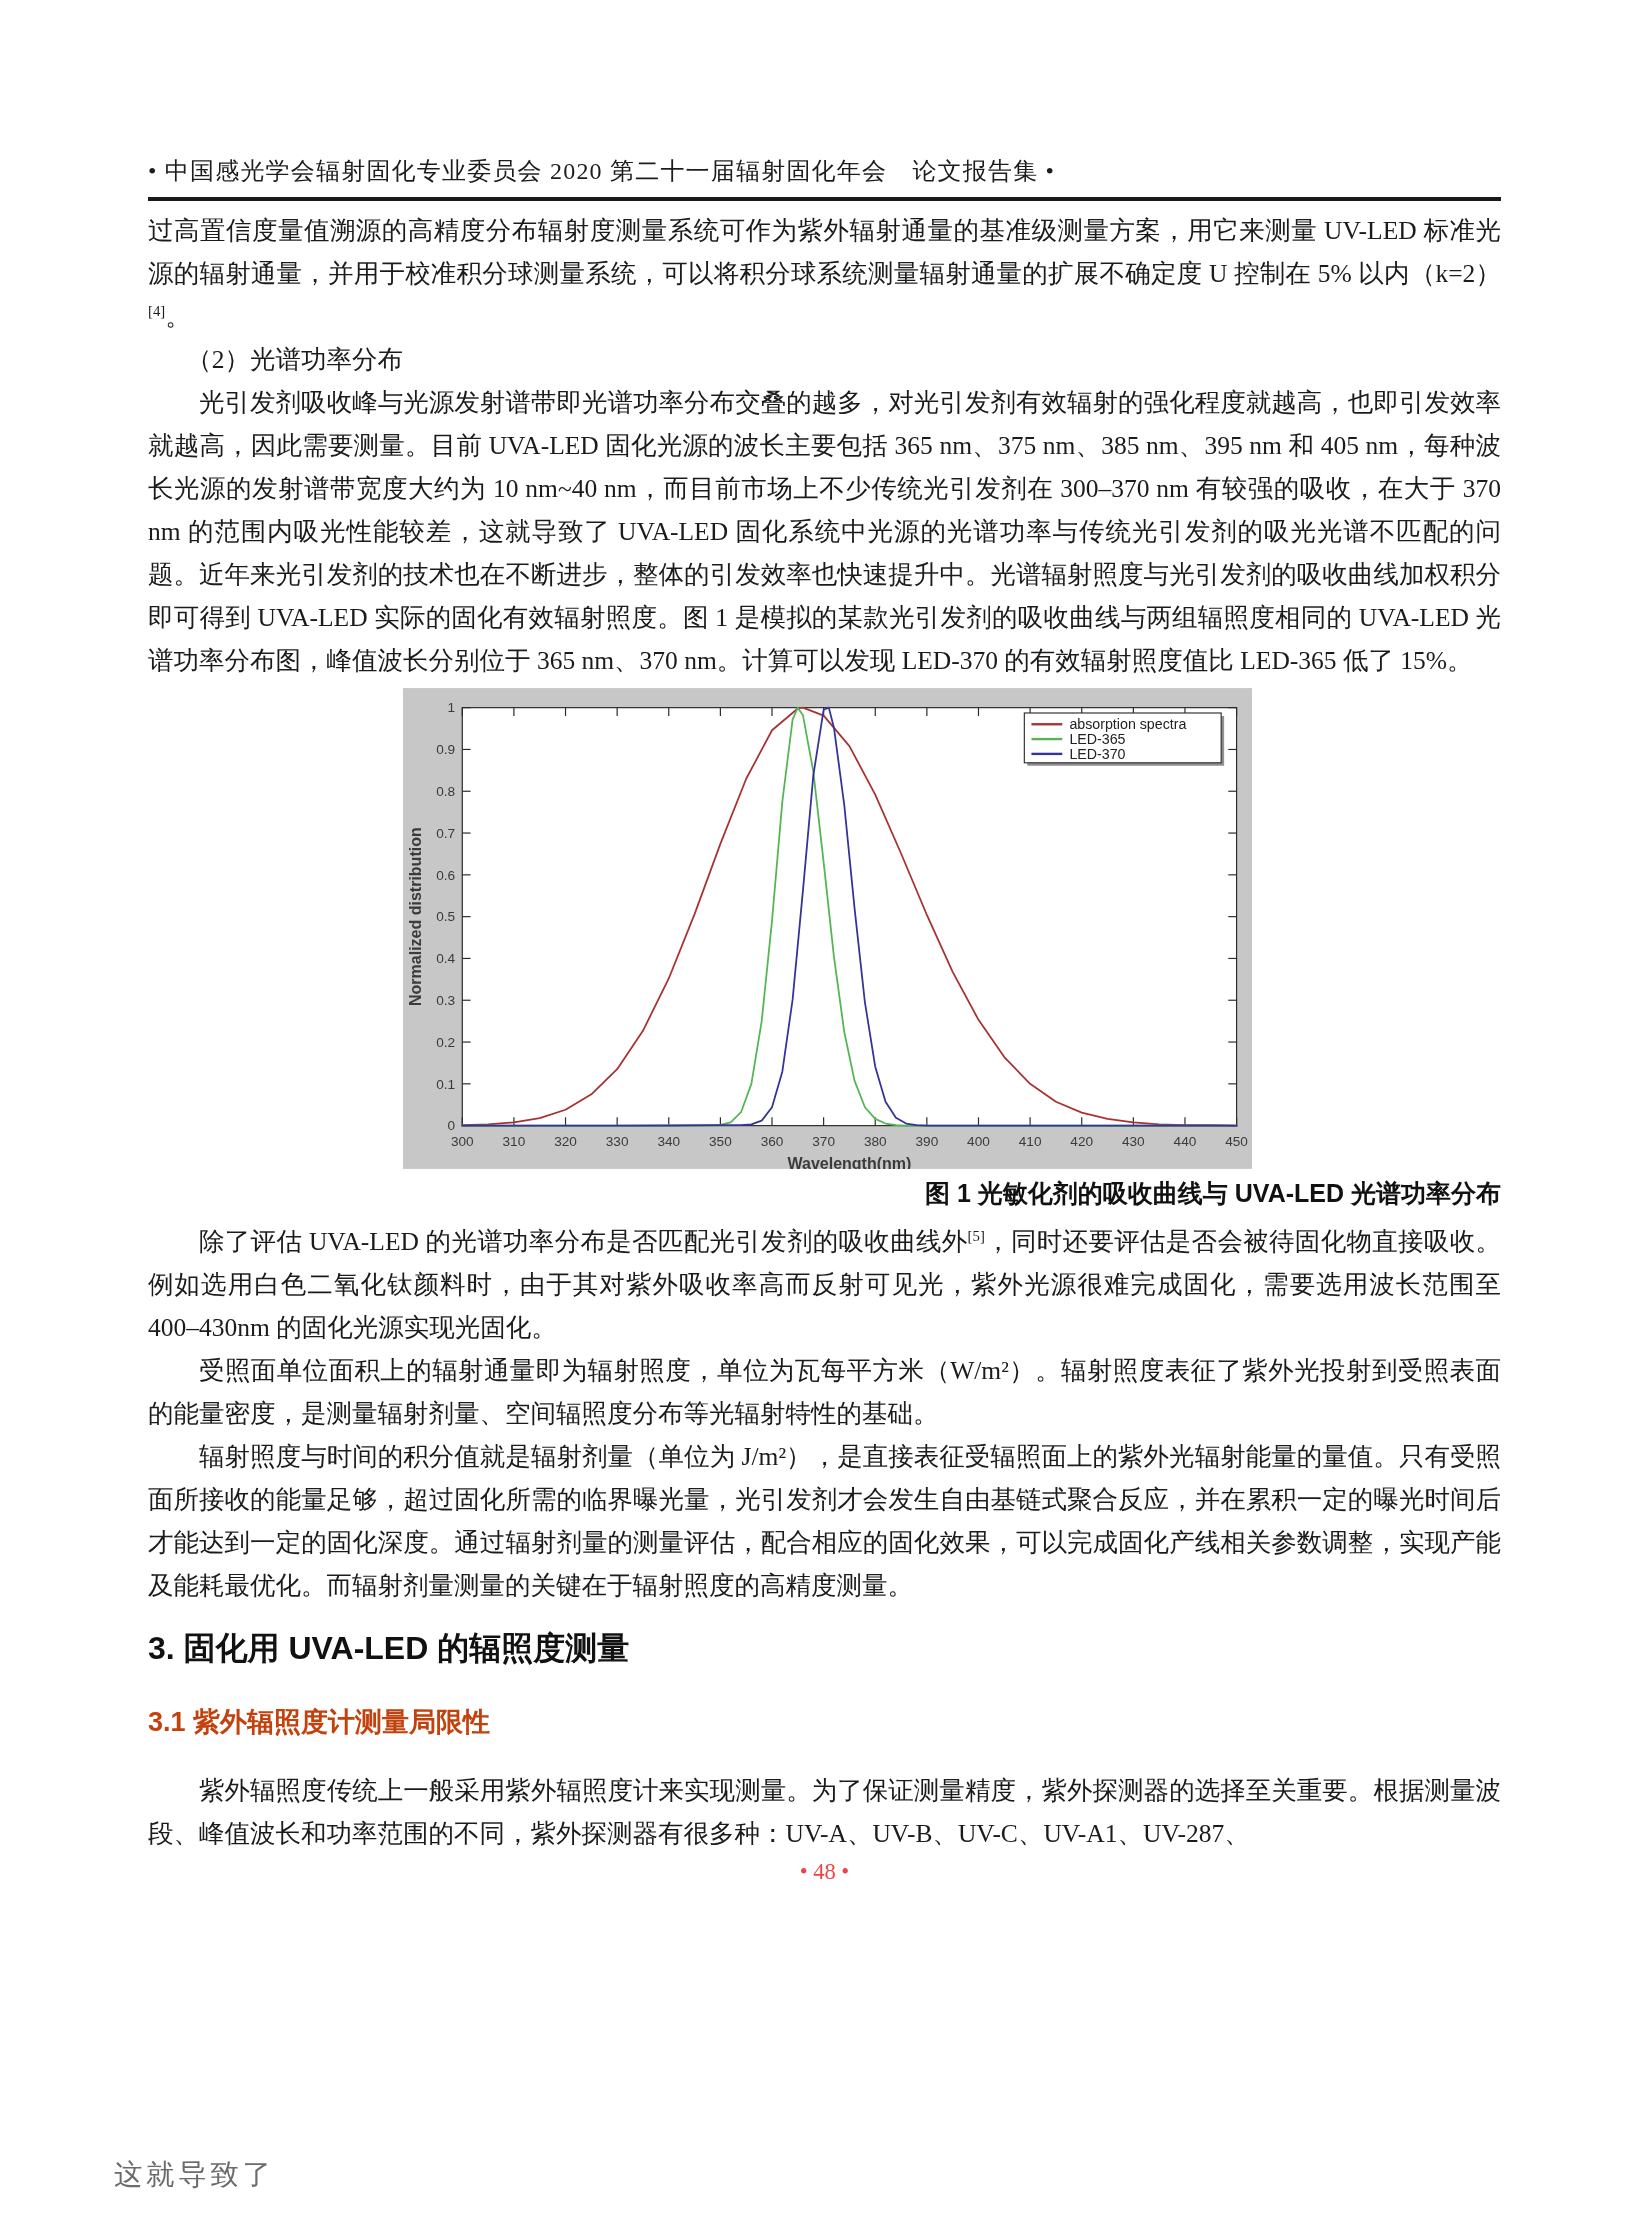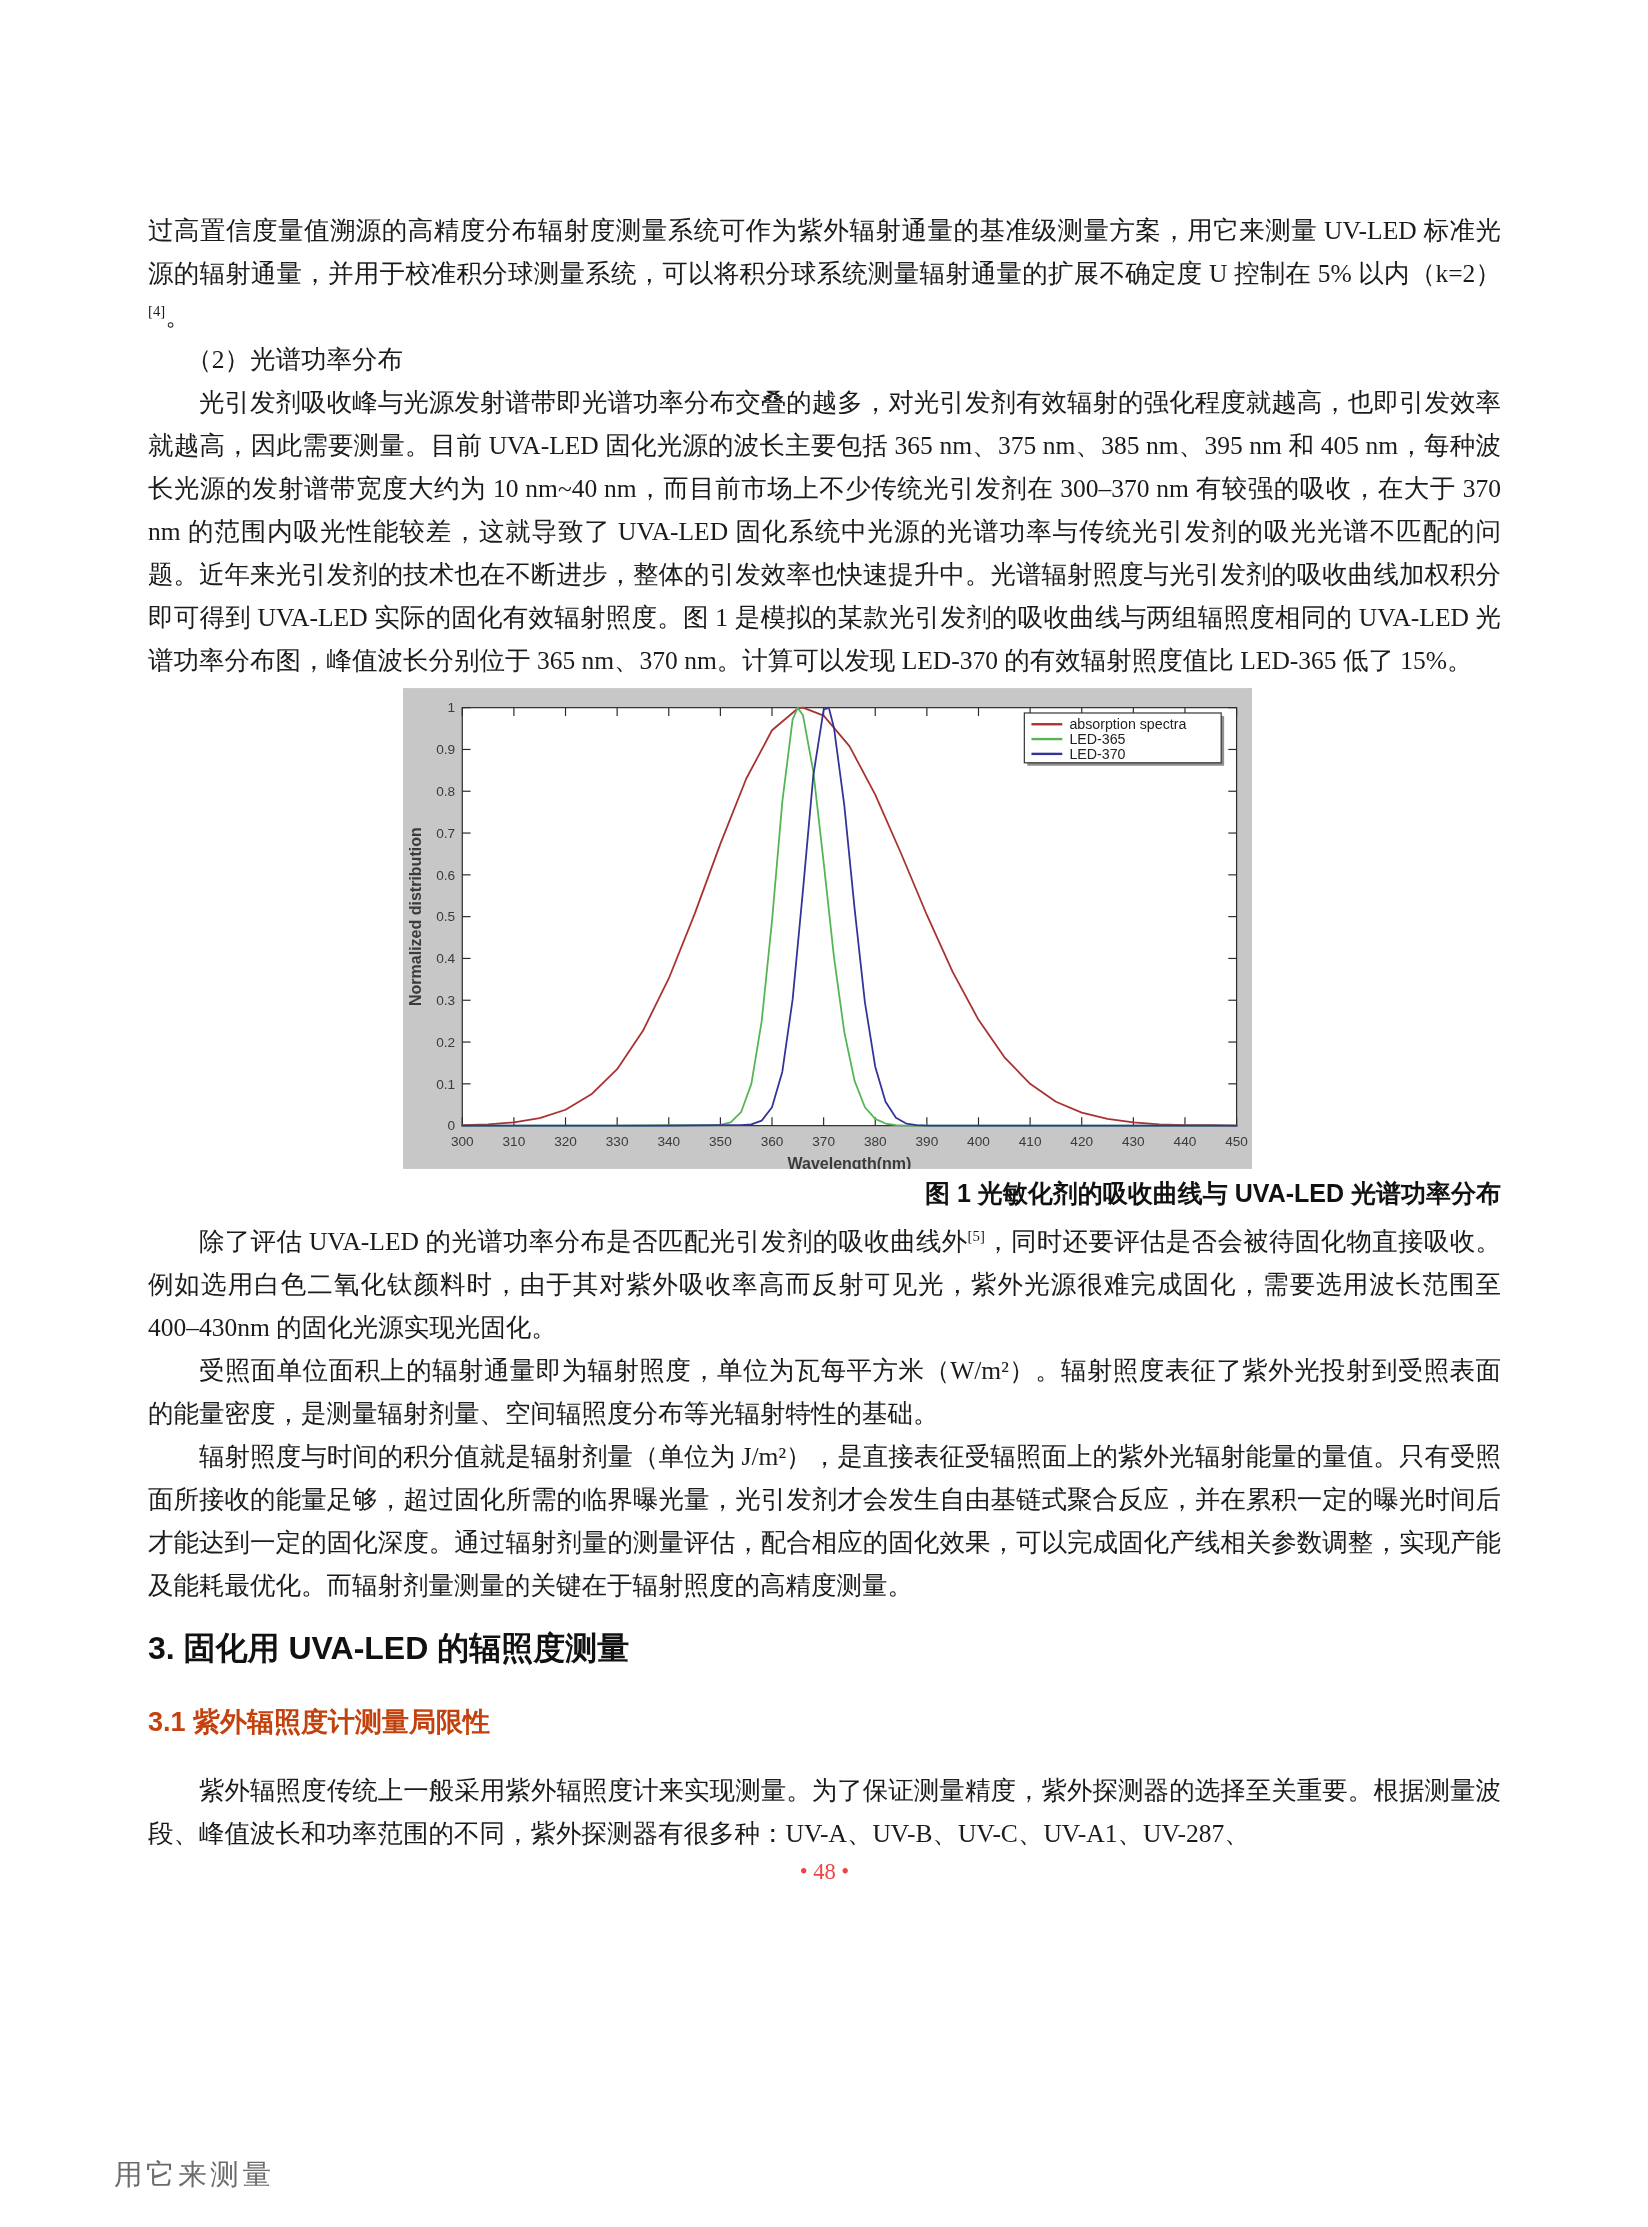--- a/index.html
+++ b/index.html
@@ -25,20 +25,24 @@
   .p-last{margin-top:30px !important;}
   .pageno{margin-top:4px;text-align:center;font-size:22.5px;color:#ef4444;}
   .watermark{position:absolute;left:114px;top:2156px;font-size:28.5px;color:#6b6b6b;
              font-family:"Liberation Serif","DejaVu Serif",serif;letter-spacing:3.6px;}
 </style>
 </head>
 <body>
 
 <div class="page">
 
+  <div class="header">
+    <div class="header-title">• 中国感光学会辐射固化专业委员会 2020 第二十一届辐射固化年会　论文报告集 •</div>
+    <div class="header-rule"></div>
+  </div>
 
   <div class="content">
 
     <p><span>过高置信度量值溯源的高精度分布辐射度测量系统可作为紫外辐射通量的基准级测量方案，用它来测量 UV-LED 标准光源的辐射通量，并用于校准积分球测量系统，可以将积分球系统测量辐射通量的扩展不确定度 U 控制在 5% 以内（k=2）</span><sup class="cite">[4]</sup><span>。</span></p>
 
     <p class="item">（2）光谱功率分布</p>
 
     <p class="indent">光引发剂吸收峰与光源发射谱带即光谱功率分布交叠的越多，对光引发剂有效辐射的强化程度就越高，也即引发效率就越高，因此需要测量。目前 UVA-LED 固化光源的波长主要包括 365 nm、375 nm、385 nm、395 nm 和 405 nm，每种波长光源的发射谱带宽度大约为 10 nm~40 nm，而目前市场上不少传统光引发剂在 300–370 nm 有较强的吸收，在大于 370 nm 的范围内吸光性能较差，这就导致了 UVA-LED 固化系统中光源的光谱功率与传统光引发剂的吸光光谱不匹配的问题。近年来光引发剂的技术也在不断进步，整体的引发效率也快速提升中。光谱辐射照度与光引发剂的吸收曲线加权积分即可得到 UVA-LED 实际的固化有效辐射照度。图 1 是模拟的某款光引发剂的吸收曲线与两组辐照度相同的 UVA-LED 光谱功率分布图，峰值波长分别位于 365 nm、370 nm。计算可以发现 LED-370 的有效辐射照度值比 LED-365 低了 15%。</p>
 
     <figure class="fig">
@@ -161,16 +165,16 @@
     <h2 class="sec">3. 固化用 UVA-LED 的辐照度测量</h2>
 
     <h3 class="subsec">3.1 紫外辐照度计测量局限性</h3>
 
     <p class="indent p-last">紫外辐照度传统上一般采用紫外辐照度计来实现测量。为了保证测量精度，紫外探测器的选择至关重要。根据测量波段、峰值波长和功率范围的不同，紫外探测器有很多种：UV-A、UV-B、UV-C、UV-A1、UV-287、</p>
 
     <div class="pageno">• 48 •</div>
 
   </div>
 
-  <div class="watermark">用它来测量</div>
+  <div class="watermark">这就导致了</div>
 
 </div>
 
 
 </body></html>

